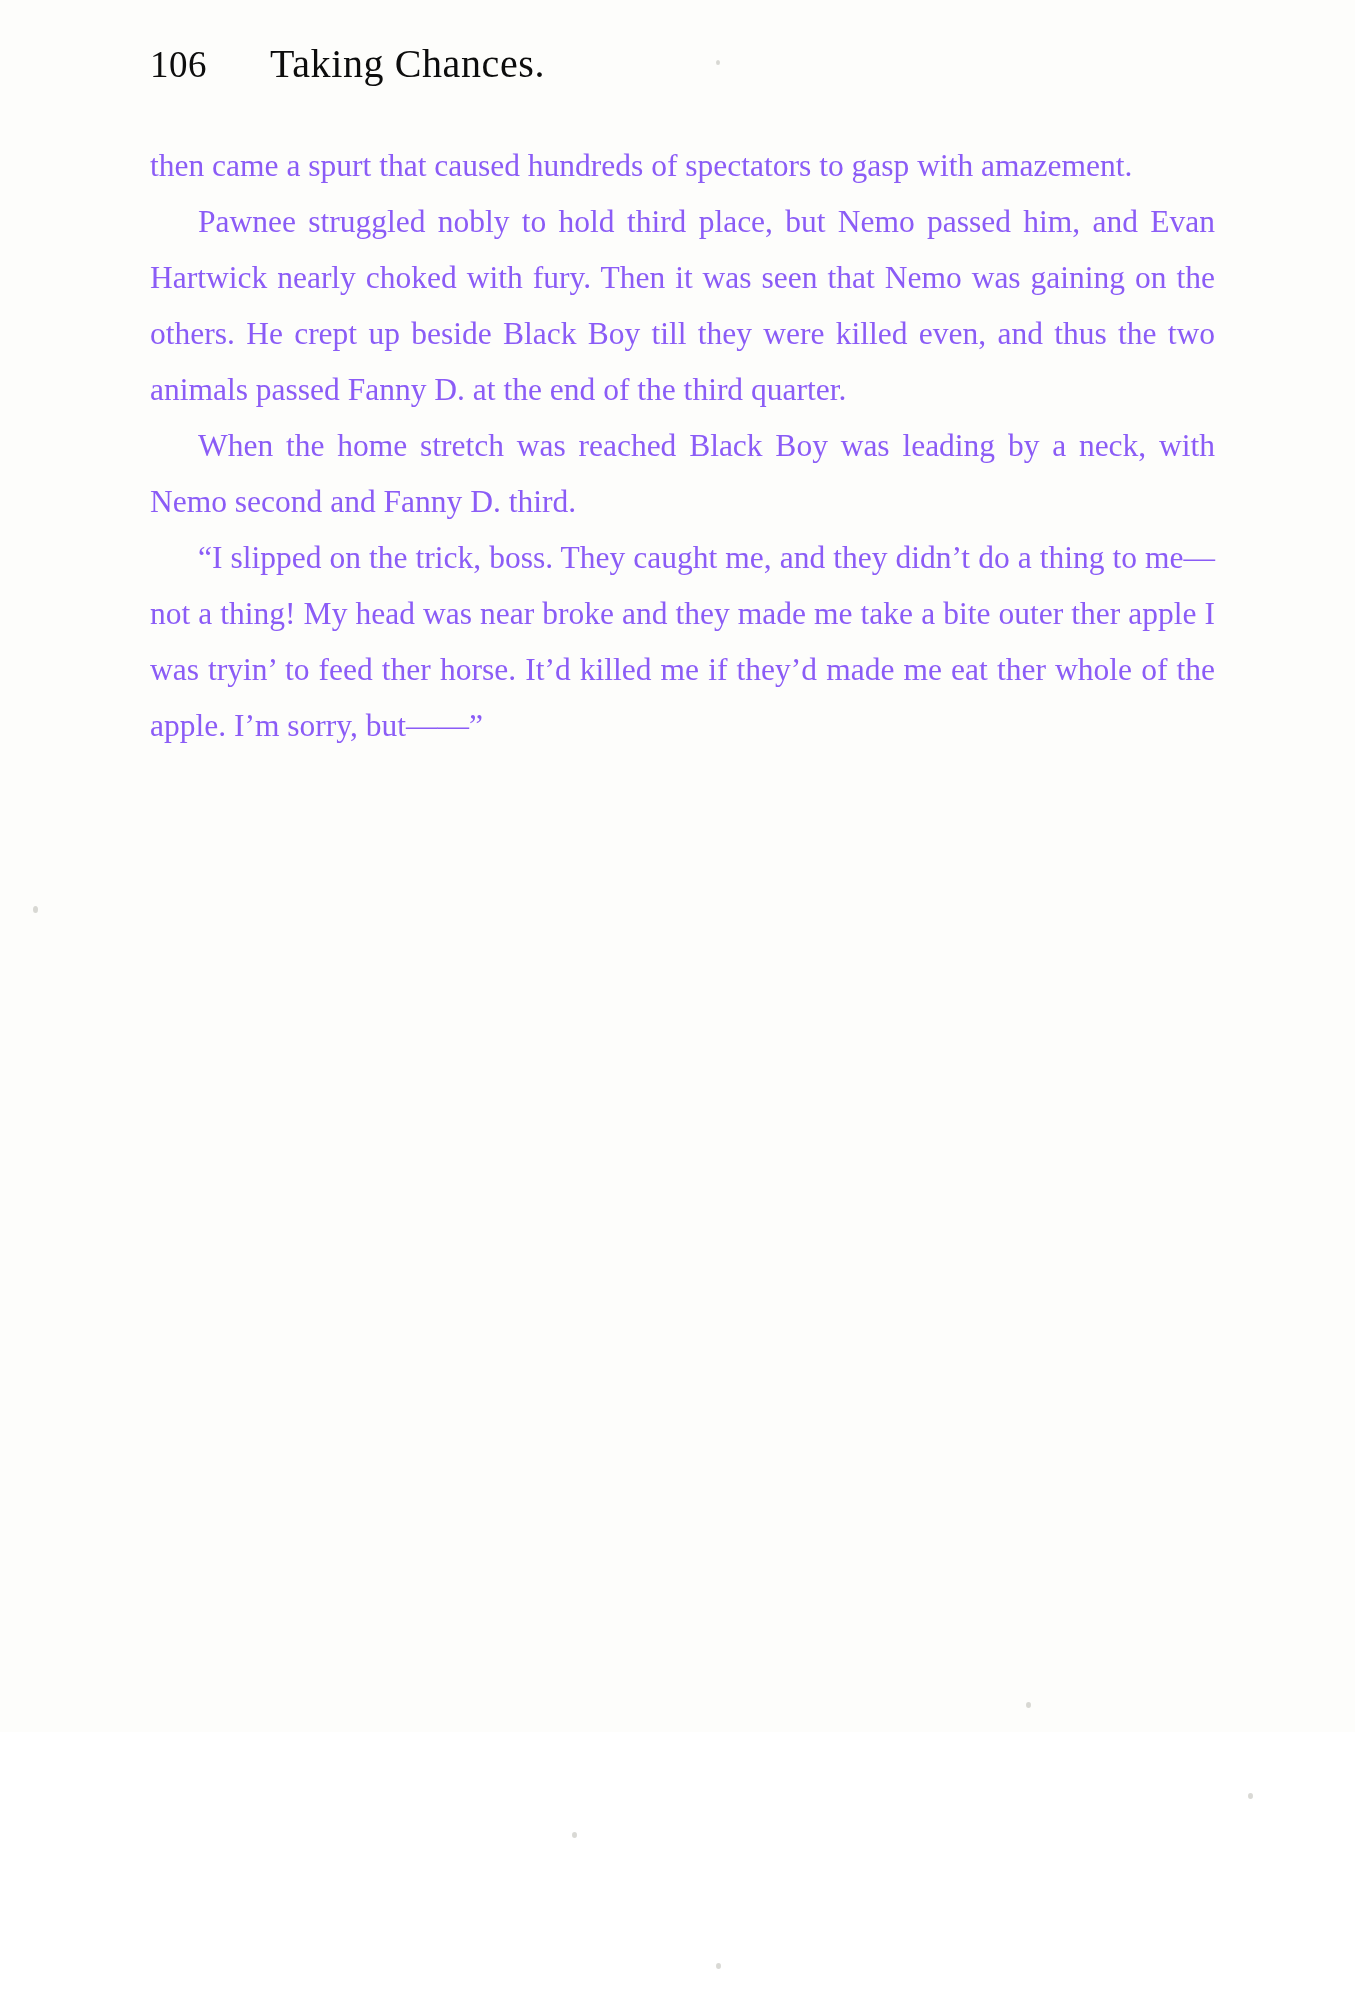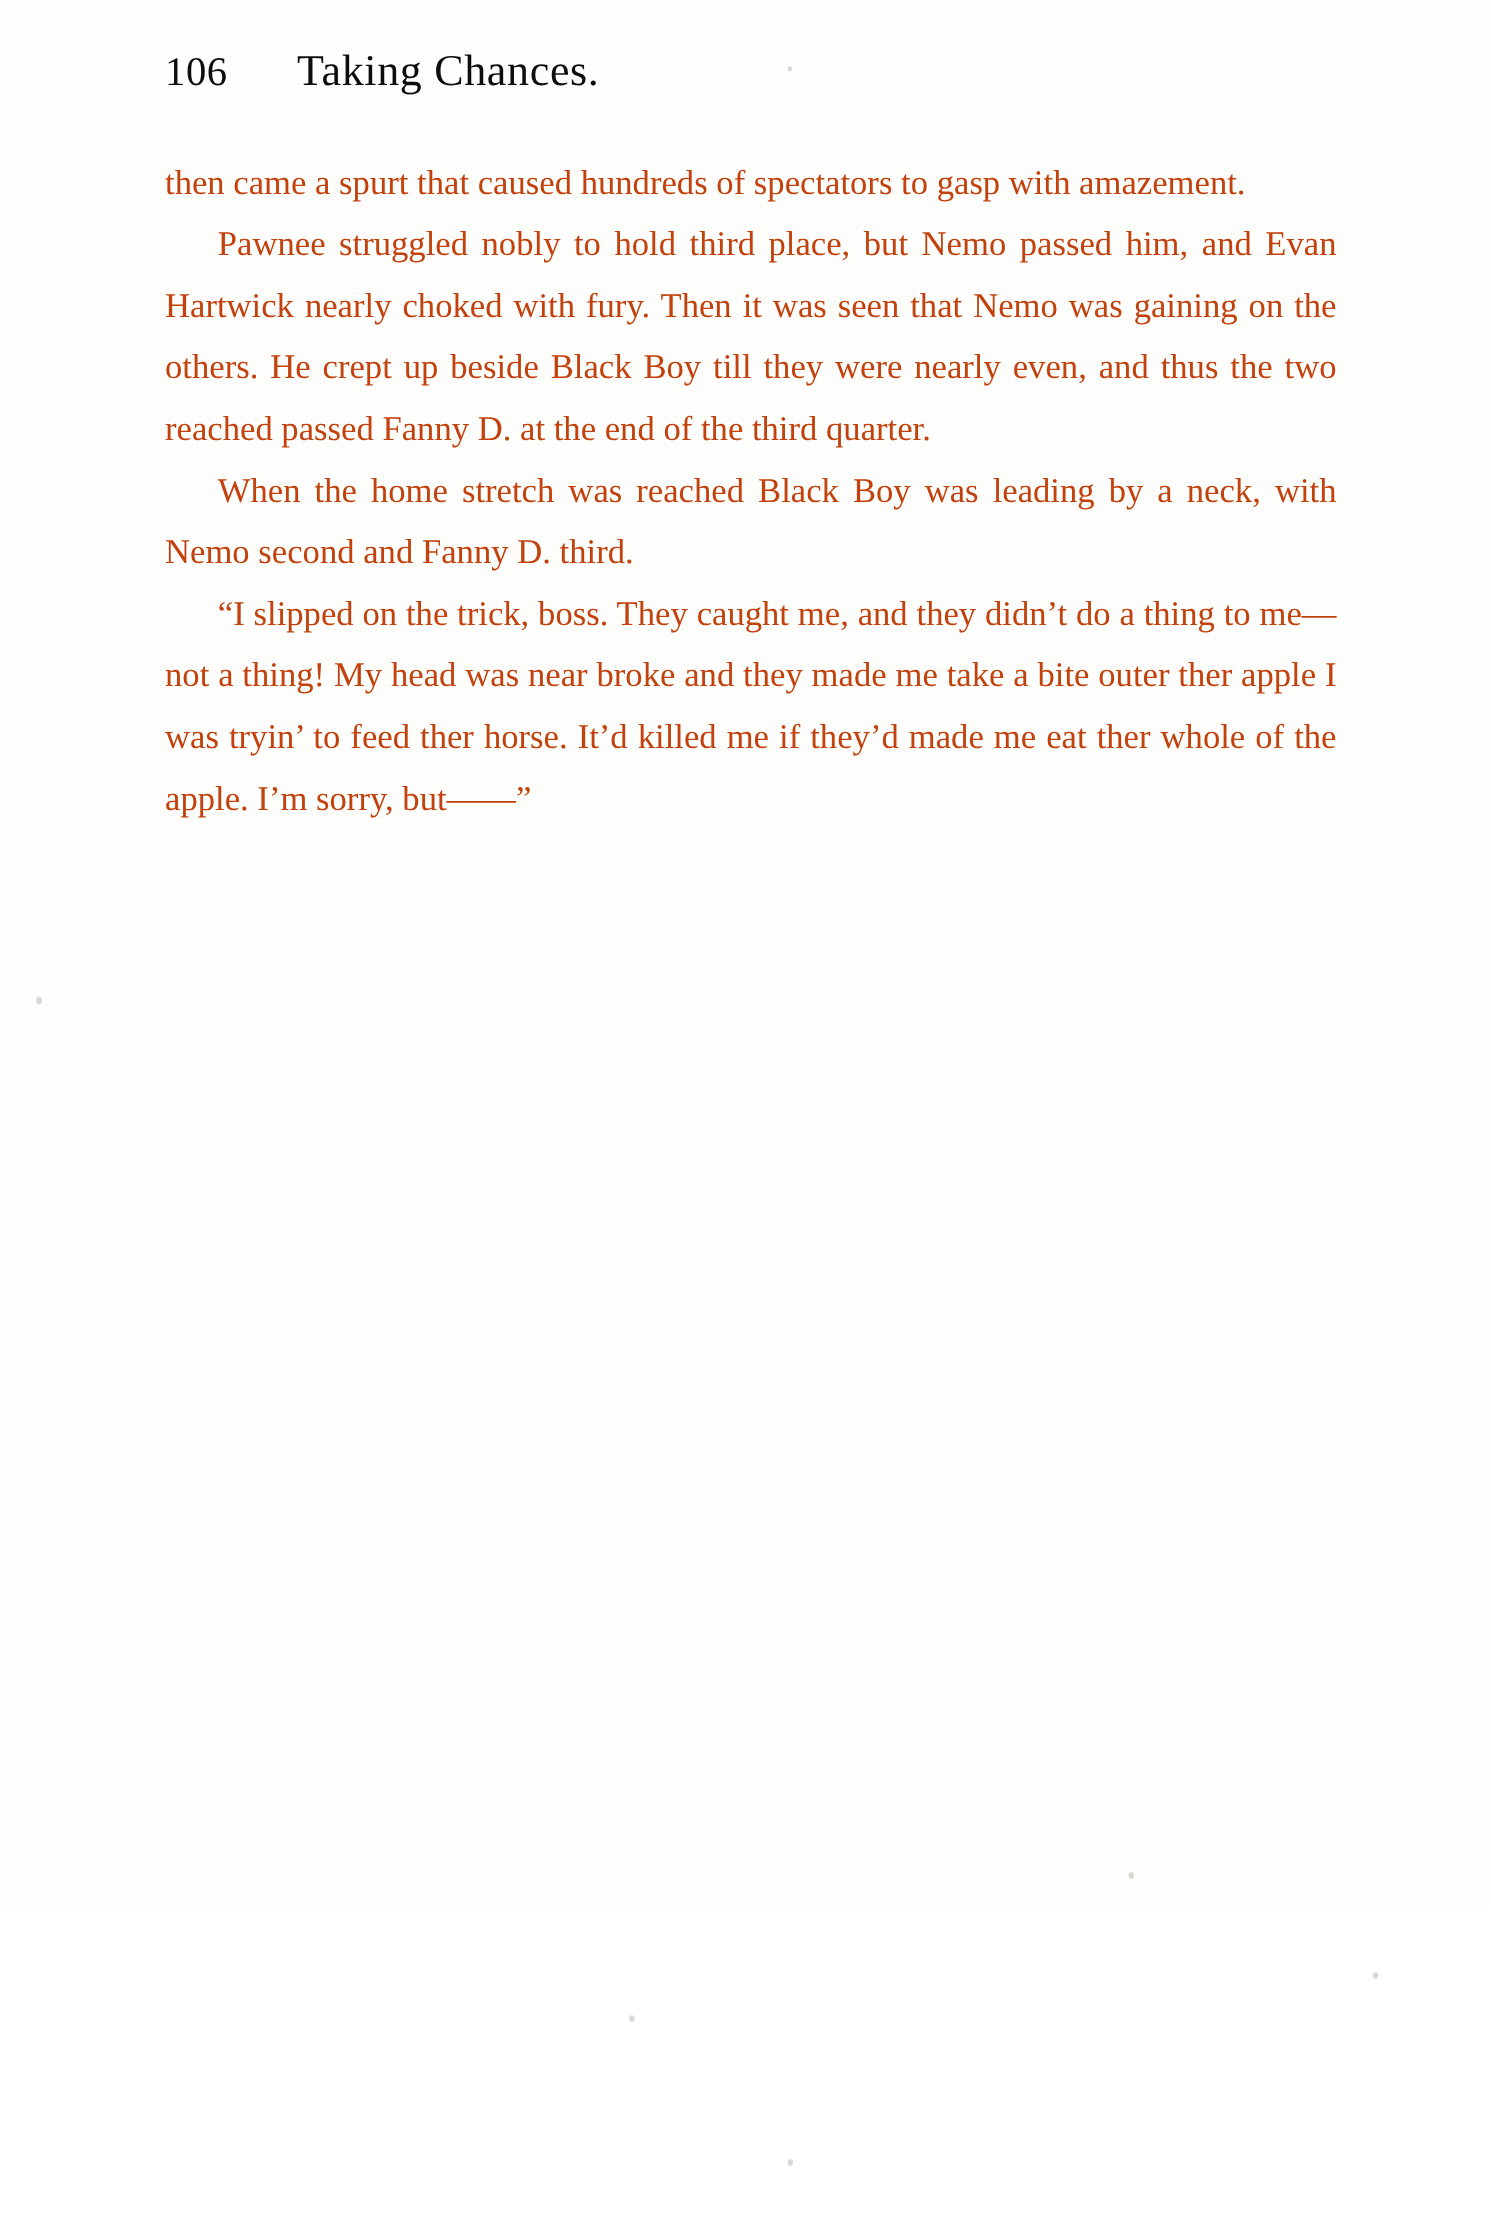--- a/index.html
+++ b/index.html
@@ -47,21 +47,21 @@
     letter-spacing: 0.6px;
     padding-right: 120px;
     color: #0d0d0d;
   }
   .body-text {
     margin-top: 28px;
     font-size: 31.5px;
     line-height: 56px;
     text-align: justify;
     text-justify: inter-word;
-    color: #c2410c;
+    color: #8b5cf6;
   }
   .body-text p {
     margin: 0 0 0 0;
     text-indent: 48px;
   }
   .body-text p.no-indent {
     text-indent: 0;
   }
   
   .speck {
@@ -78,21 +78,21 @@
 
   <div class="page-inner">
 
     <div class="running-head">
       <div class="folio">106</div>
       <div class="head-title">Taking Chances.</div>
     </div>
 
     <div class="body-text">
       <p class="no-indent">then came a spurt that caused hundreds of spectators to gasp with amazement.</p>
-      <p>Pawnee struggled nobly to hold third place, but Nemo passed him, and Evan Hartwick nearly choked with fury.  Then it was seen that Nemo was gaining on the others.  He crept up beside Black Boy till they were nearly even, and thus the two reached passed Fanny D. at the end of the third quarter.</p>
+      <p>Pawnee struggled nobly to hold third place, but Nemo passed him, and Evan Hartwick nearly choked with fury.  Then it was seen that Nemo was gaining on the others.  He crept up beside Black Boy till they were killed even, and thus the two animals passed Fanny D. at the end of the third quarter.</p>
       <p>When the home stretch was reached Black Boy was leading by a neck, with Nemo second and Fanny D. third.</p>
       <p>“I slipped on the trick, boss.  They caught me, and they didn’t do a thing to me—not a thing!  My head was near broke and they made me take a bite outer ther apple I was tryin’ to feed ther horse.  It’d killed me if they’d made me eat ther whole of the apple.  I’m sorry, but——”</p>
     </div>
 
   </div>
 
   <span class="speck" style="left:33px;  top:906px;  width:5px; height:7px;"></span>
   <span class="speck" style="left:1026px; top:1702px; width:5px; height:6px;"></span>
   <span class="speck" style="left:1248px; top:1793px; width:5px; height:6px;"></span>
   <span class="speck" style="left:572px;  top:1832px; width:5px; height:6px;"></span>

